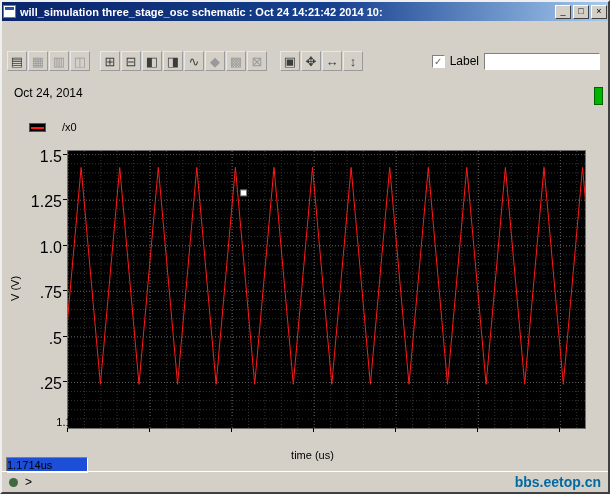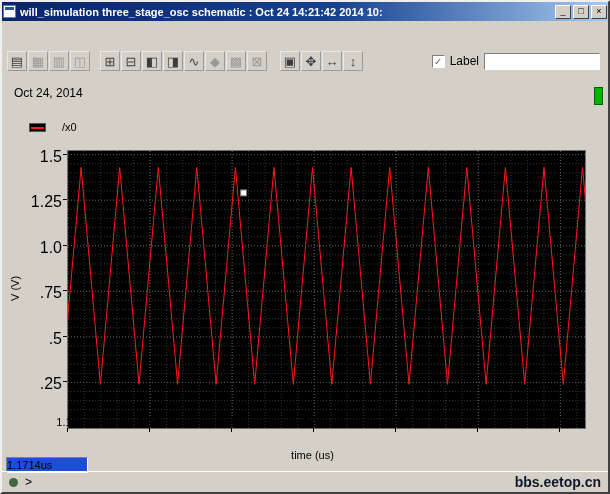--- a/index.html
+++ b/index.html
@@ -239,16 +239,16 @@
       <div class="xtick-mark" style="left: 557.381px;"></div>
     </div>
 
   <div id="readouts">
     <div class="readout">1.1714us</div>
   </div>
 
   <div id="statusbar">
     <span class="status-dot"></span>
     <span class="prompt">&gt;</span>
-    <span class="watermark" style="color: #0f172a;">bbs.eetop.cn</span>
+    <span class="watermark" style="color: #0369a1;">bbs.eetop.cn</span>
   </div>
 
 </div>
 
 </body></html>

